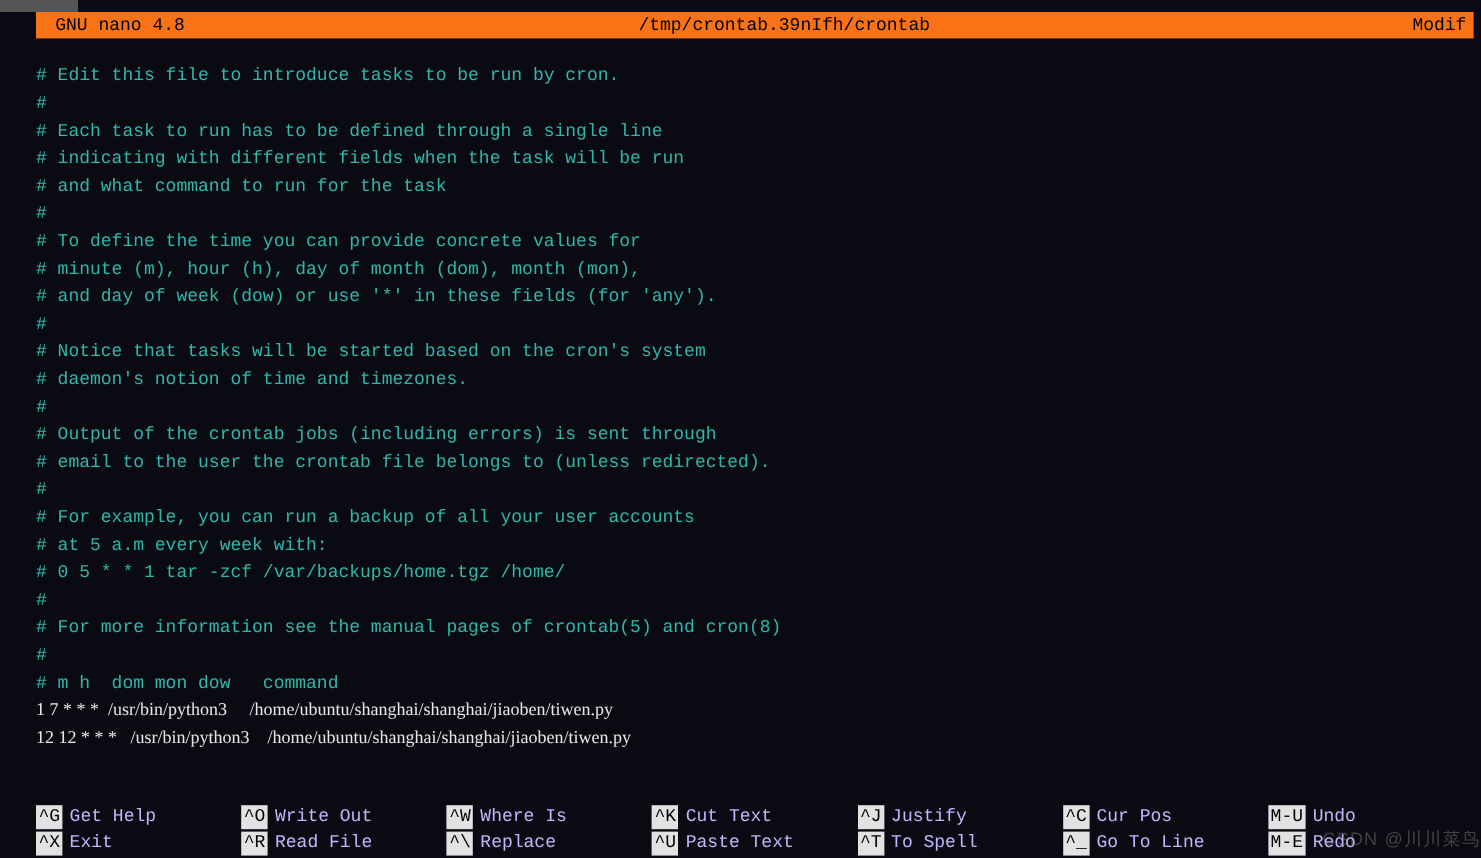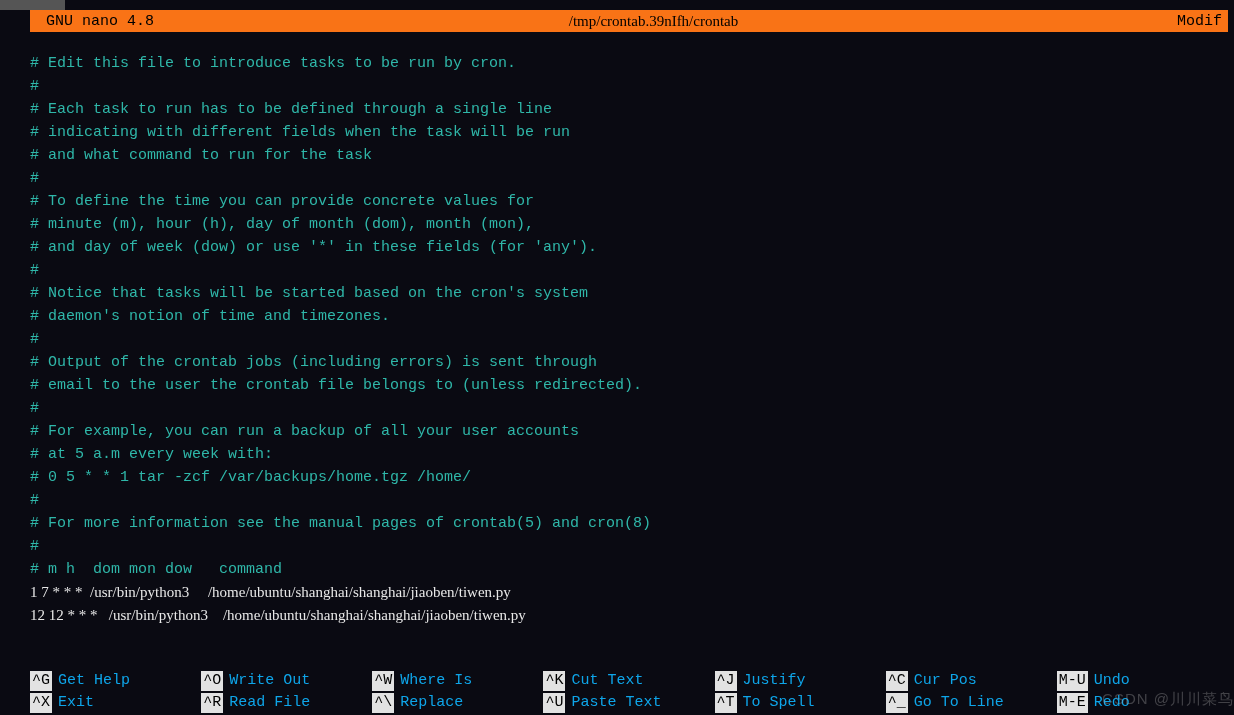--- a/index.html
+++ b/index.html
@@ -24,21 +24,21 @@
     color: #000;
     height: 22px;
     display: flex;
     align-items: center;
     padding: 0 6px;
     width: calc(100% - 36px);
     margin-left: 30px;
     white-space: pre;
   }
   .titlebar .left  { flex: 0 0 auto; padding-left: 10px; }
-  .titlebar .center{ flex: 1 1 auto; text-align: center; font-family: Liberation Serif, serif; }
+  .titlebar .center{ flex: 1 1 auto; text-align: center; }
   .titlebar .right { flex: 0 0 auto; padding-right: 0; margin-left: 24px; }
 
   .editor {
     padding: 20px 0 0 30px;
     line-height: 23px;
     white-space: pre;
   }
   .comment { color: #2fb7a9; }
   .plain   { color: #e8e8e8; font-family: Liberation Serif, serif; }
 
@@ -60,21 +60,21 @@
   .shortcut { display: flex; align-items: center; }
   .keycap {
     background: #e2e2e2;
     color: #000;
     padding: 0 2px;
     margin-right: 6px;
     display: inline-block;
     min-width: 22px;
     text-align: center;
   }
-  .shortcut .label { color: #0ea5e9; }
+  .shortcut .label { color: #c4b5fd; }
 
   .watermark {
     position: absolute;
     right: 0;
     bottom: 6px;
     color: rgba(170,170,170,0.35);
     font-family: sans-serif;
     font-size: 15px;
     letter-spacing: 1px;
     pointer-events: none;

